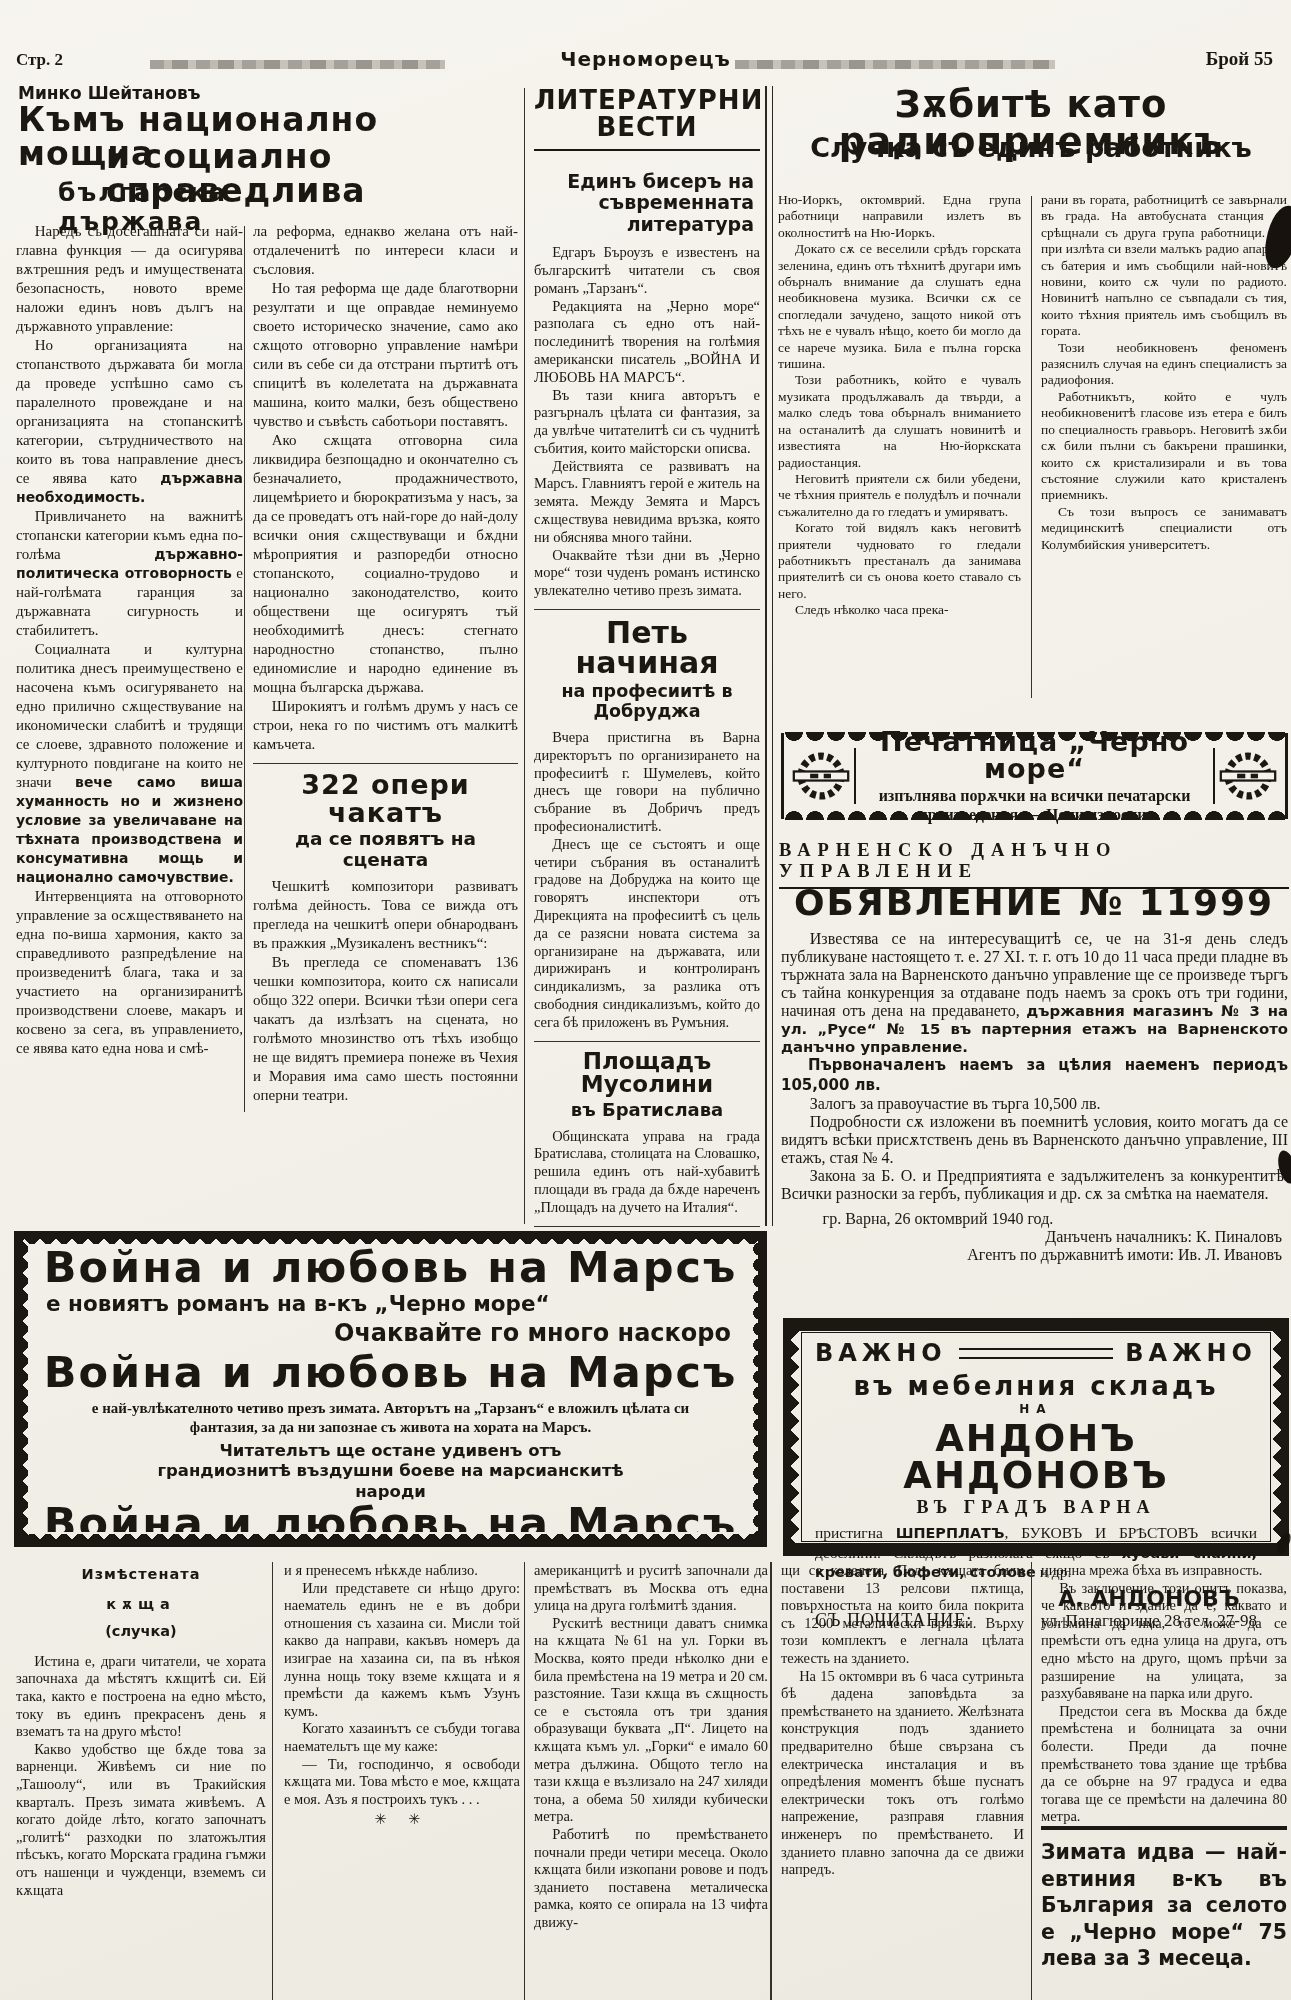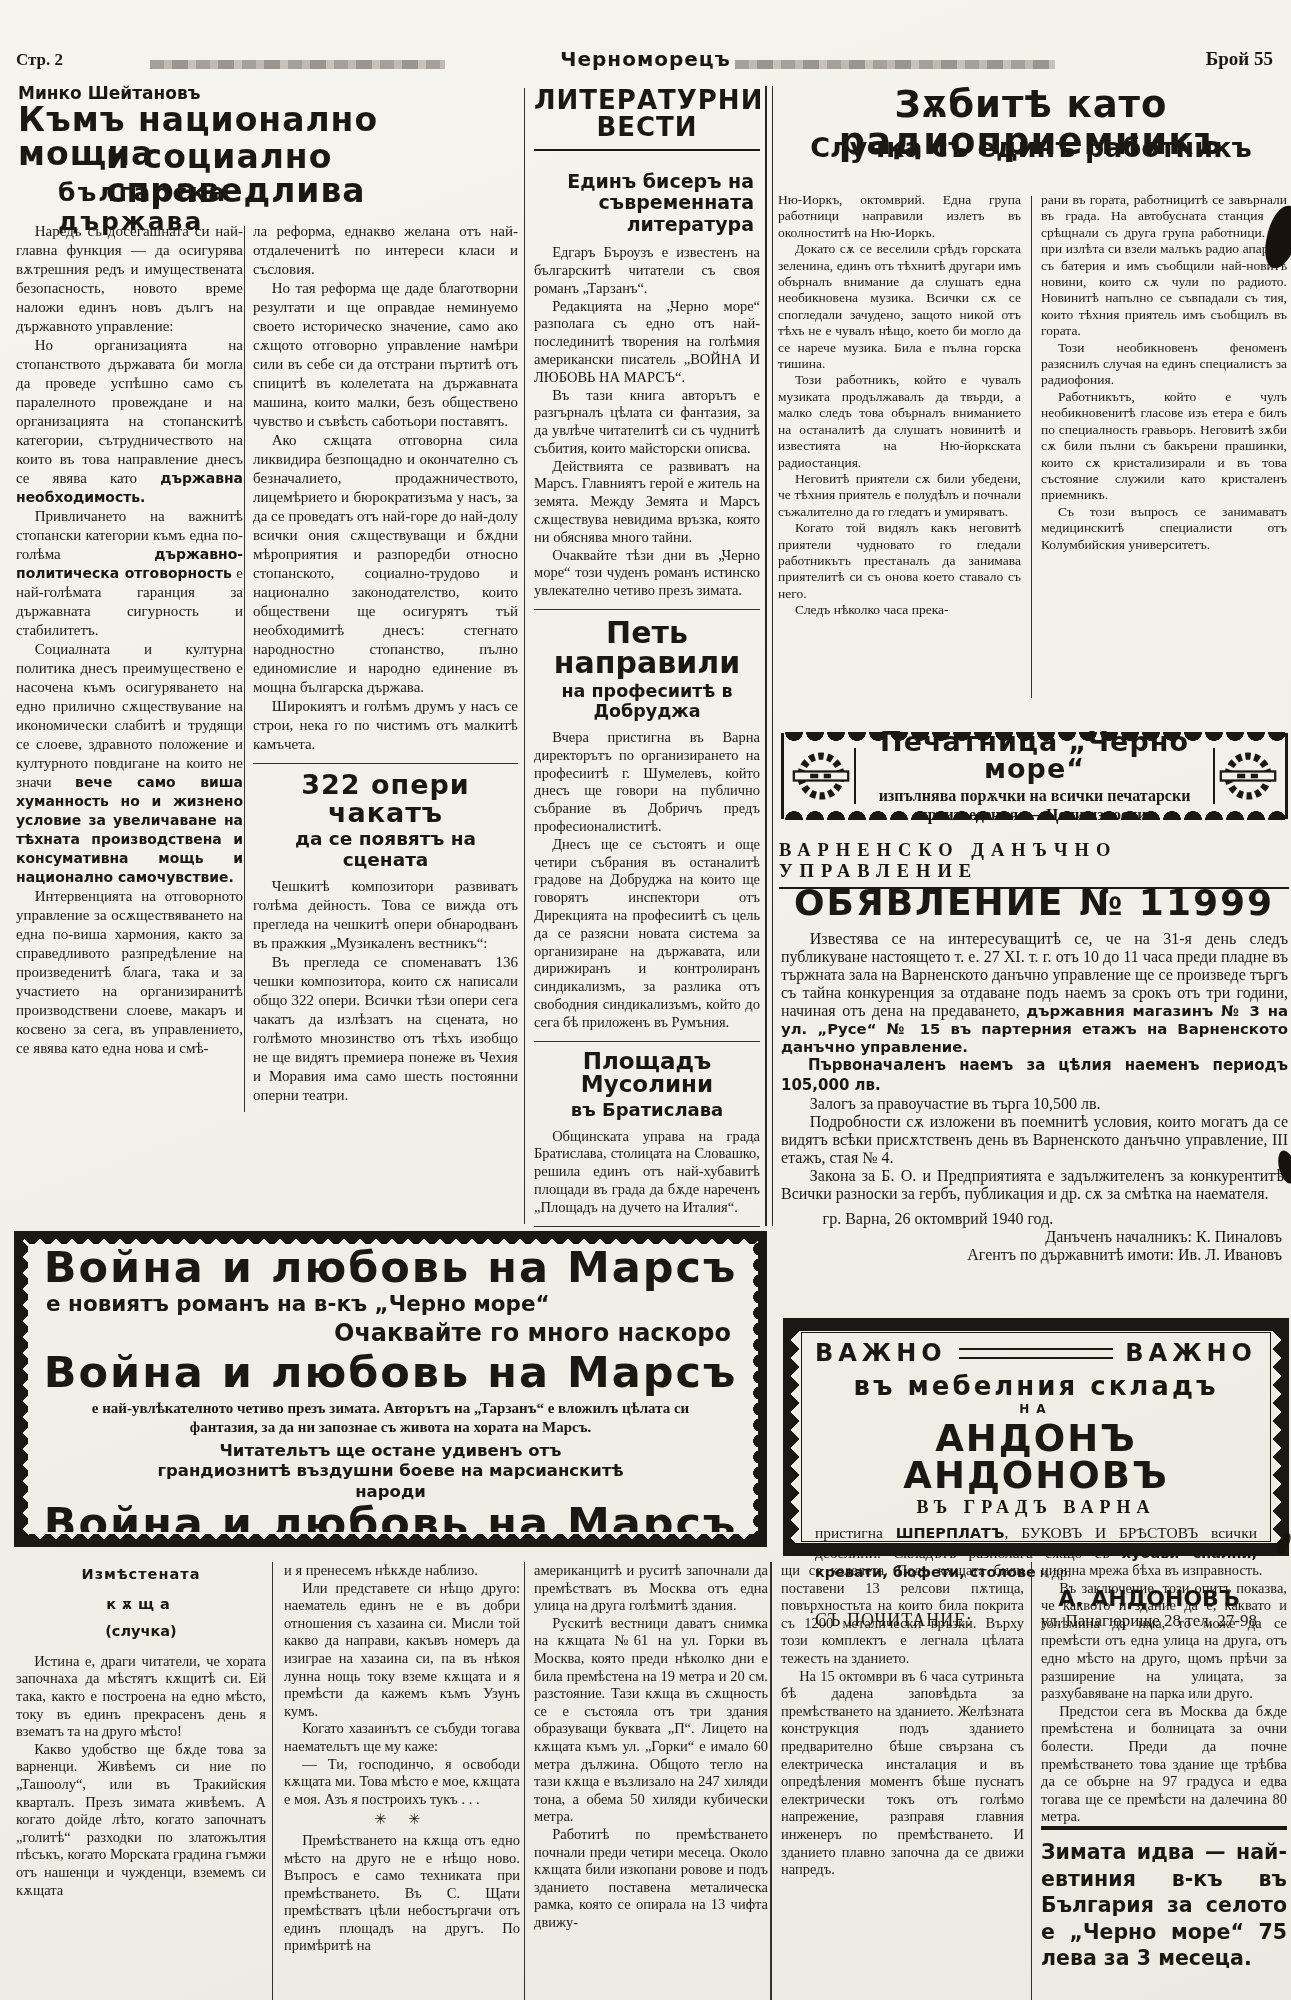--- a/index.html
+++ b/index.html
@@ -168,21 +168,21 @@
 
   <div class="col colM" style="left:534px; top:86px; width:226px; height:1142px;">
     <div class="m-head sans">ЛИТЕРАТУРНИ ВЕСТИ</div>
     <div class="pearl-title sans">Единъ бисеръ на съвременната литература</div>
     <p>Едгаръ Бъроузъ е известенъ на българскитѣ читатели съ своя романъ „Тарзанъ“.</p>
     <p>Редакцията на „Черно море“ разполага съ едно отъ най-послединитѣ творения на голѣмия американски писатель „ВОЙНА И ЛЮБОВЬ НА МАРСЪ“.</p>
     <p>Въ тази книга авторътъ е разгърналъ цѣлата си фантазия, за да увлѣче читателитѣ си съ чуднитѣ събития, които майсторски описва.</p>
     <p>Действията се развиватъ на Марсъ. Главниятъ герой е житель на земята. Между Земята и Марсъ сѫществува невидима връзка, която ни обяснява много тайни.</p>
     <p>Очаквайте тѣзи дни въ „Черно море“ този чуденъ романъ истинско увлекателно четиво презъ зимата.</p>
     <div class="m-rule"></div>
-    <div class="meet-t1 sans">Петь направили</div>
+    <div class="meet-t1 sans">Петь начиная</div>
     <div class="meet-t2 sans">на професиитѣ в Добруджа</div>
     <p>Вчера пристигна въ Варна директорътъ по организирането на професиитѣ г. Шумелевъ, който днесъ ще говори на публично събрание въ Добричъ предъ професионалиститѣ.</p>
     <p>Днесъ ще се състоятъ и още четири събрания въ останалитѣ градове на Добруджа на които ще говорятъ инспектори отъ Дирекцията на професиитѣ съ цель да се разясни новата система за организиране на държавата, или дирижиранъ и контролиранъ синдикализмъ, за разлика отъ свободния синдикализъмъ, който до сега бѣ приложенъ въ Румъния.</p>
     <div class="m-rule"></div>
     <div class="mus-t1 sans">Площадъ Мусолини</div>
     <div class="mus-t2 sans">въ Братислава</div>
     <p>Общинската управа на града Братислава, столицата на Словашко, решила единъ отъ най-хубавитѣ площади въ града да бѫде нареченъ „Площадъ на дучето на Италия“.</p>
     <div class="m-rule"></div>
 
   </div>
@@ -291,21 +291,20 @@
     <p>Истина е, драги читатели, че хората започнаха да мѣстятъ кѫщитѣ си. Ей така, както е построена на едно мѣсто, току въ единъ прекрасенъ день я взематъ та на друго мѣсто!</p>
     <p>Какво удобство ще бѫде това за варненци. Живѣемъ си ние по „Ташоолу“, или въ Тракийския кварталъ. Презъ зимата живѣемъ. А когато дойде лѣто, когато започнатъ „голитѣ“ разходки по златожълтия пѣсъкъ, когато Морската градина гъмжи отъ нашенци и чужденци, вземемъ си кѫщата</p>
   </div>
   <div class="vrule" style="left:272px; top:1562px; height:438px;"></div>
   <div class="col colB" style="left:284px; top:1562px; width:236px; height:434px;">
     <p class="cont">и я пренесемъ нѣкѫде наблизо.</p>
     <p>Или представете си нѣщо друго: наематель единъ не е въ добри отношения съ хазаина си. Мисли той какво да направи, какъвъ номеръ да изиграе на хазаина си, па въ нѣкоя лунна нощь току вземе кѫщата и я премѣсти да кажемъ къмъ Узунъ кумъ.</p>
     <p>Когато хазаинътъ се събуди тогава наемательтъ ще му каже:</p>
     <p>— Ти, господинчо, я освободи кѫщата ми. Това мѣсто е мое, кѫщата е моя. Азъ я построихъ тукъ . . .</p>
     <p class="star-sep">✳ ✳</p>
-    <p>Премѣстването на кѫща отъ едно мѣсто на друго не е нѣщо ново. Въпросъ е само техниката при премѣстването. Въ С. Щати премѣстватъ цѣли небостъргачи отъ единъ площадъ на другъ. По примѣритѣ на</p>
   </div>
   <div class="vrule" style="left:524px; top:1562px; height:438px;"></div>
   <div class="col colB" style="left:534px; top:1562px; width:234px; height:434px;">
     <p class="cont">американцитѣ и руситѣ започнали да премѣстватъ въ Москва отъ една улица на друга голѣмитѣ здания.</p>
     <p>Рускитѣ вестници даватъ снимка на кѫщата №61 на ул. Горки въ Москва, която преди нѣколко дни е била премѣстена на 19 метра и 20 см. разстояние. Тази кѫща въ сѫщность се е състояла отъ три здания образуващи буквата „П“. Лицето на кѫщата къмъ ул. „Горки“ е имало 60 метра дължина. Общото тегло на тази кѫща е възлизало на 247 хиляди тона, а обема 50 хиляди кубически метра.</p>
     <p>Работитѣ по премѣстването почнали преди четири месеца. Около кѫщата били изкопани ровове и подъ зданието поставена металическа рамка, която се опирала на 13 чифта движу-</p>
   </div>
   <div class="vrule" style="left:770px; top:1562px; height:438px; width:2px;"></div>
   <div class="col colB" style="left:781px; top:1562px; width:243px; height:434px;">
     <p class="cont">щи се колелета. Подъ кѫщата били поставени 13 релсови пѫтища, повърхностьта на които била покрита съ 1200 металически връзки. Върху този комплектъ е легнала цѣлата тежесть на зданието.</p>

